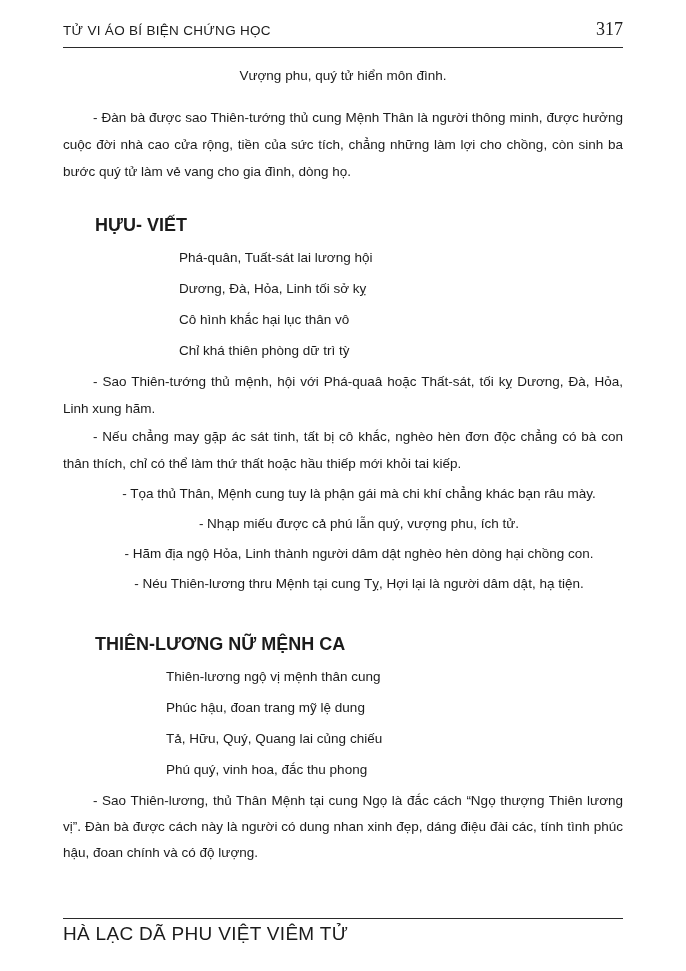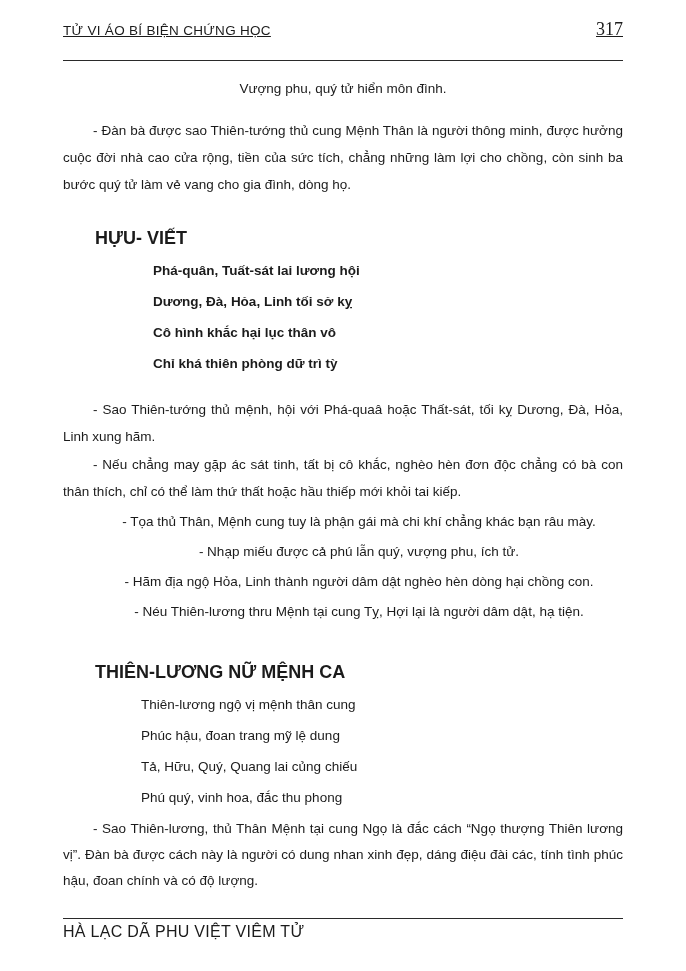--- a/index.html
+++ b/index.html
@@ -21,22 +21,21 @@
     inset: 0;
     padding: 20px 63px 0 63px;
     box-sizing: border-box;
   }
   
   .page-header {
     display: flex;
     justify-content: space-between;
     align-items: flex-end;
     border-bottom: 1.6px solid #2a2a2a;
-    padding-bottom: 22px;
-    text-decoration: underline;
+    padding-bottom: 9px;
   }
   .running-title {
     font-size: 13.5px;
     letter-spacing: 0.3px;
   }
   .page-number {
     font-family: "Liberation Serif", "DejaVu Serif", serif;
     font-size: 18px;
     line-height: 1;
   }
@@ -60,40 +59,40 @@
     line-height: 27px;
   }
   .heading.huu-viet { margin-top: 27px; }
   .heading.thien-luong { margin-top: 2px; }
   .heading.thien-luong-ca { margin-top: 34px; }
   .verse-block { margin: 3px 0 0 0; }
   .verse {
     margin: 0;
     line-height: 31px;
   }
-  .verse-block.first .verse { margin-left: 90px; font-weight: bold; }
-  .verse-block.second .verse { margin-left: 78px; }
-  .para.after-verse { margin-top: 17px; }
+  .verse-block.first .verse { margin-left: 116px; }
+  .verse-block.second .verse { margin-left: 103px; }
+  .para.after-verse { margin-top: 2px; }
   .para.follow { margin-top: 1px; }
   .list-item {
     margin: 3px 0 0 32px;
     line-height: 27px;
     text-align: center;
   }
   .list-item:first-of-type { margin-top: 5px; }
   .para.closing { margin-top: 3px; line-height: 26px; }
   
   .page-footer {
     position: absolute;
     left: 63px;
     right: 63px;
     top: 918px;
     border-top: 1.5px solid #2a2a2a;
     padding-top: 4px;
-    font-size: 16px;
+    font-size: 19px;
     letter-spacing: 0.3px;
   }
 </style>
 </head>
 <body>
 
 <div class="page">
 
   <header class="page-header">
     <span class="running-title">TỬ VI ÁO BÍ BIỆN CHỨNG HỌC</span>

